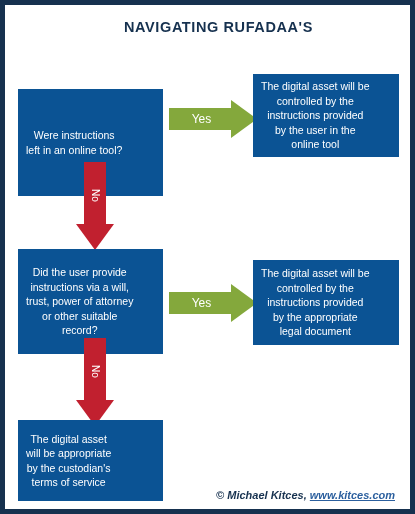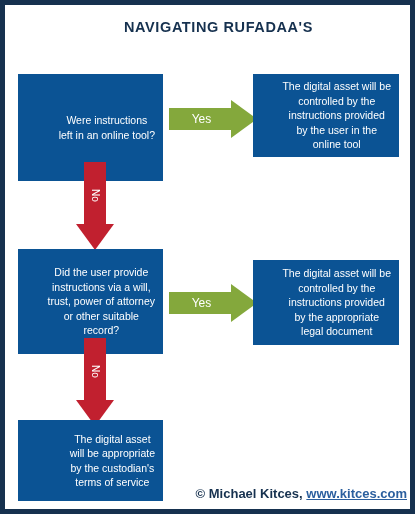--- a/index.html
+++ b/index.html
@@ -36,33 +36,33 @@
     padding-left: 22px;
   }
 
   
   .box {
     position: absolute;
     background: #0b5394;
     color: #ffffff;
     display: flex;
     align-items: center;
-    justify-content: flex-end;
+    justify-content: flex-start;
     text-align: center;
     font-size: 10.5px;
     line-height: 14.5px;
     box-sizing: border-box;
     padding: 4px 8px;
   }
   .box .txt {
     display: block;
     white-space: pre-line;
   }
 
-  #box-q1   { left: 13px;  top: 69px;  width: 145px; height: 107px; }
+  #box-q1   { left: 13px;  top: 84px;  width: 145px; height: 107px; }
   #box-a1   { left: 248px; top: 69px;  width: 146px; height: 83px; }
   #box-q2   { left: 13px;  top: 244px; width: 145px; height: 105px; }
   #box-a2   { left: 248px; top: 255px; width: 146px; height: 85px; }
   #box-a3   { left: 13px;  top: 415px; width: 145px; height: 81px; }
 
   
   .arrow-right {
     position: absolute;
     width: 88px;
     height: 38px;
@@ -141,26 +141,27 @@
     transform: rotate(90deg);
     transform-origin: center center;
     white-space: nowrap;
   }
   #arrow-no-1 { left: 71px; top: 157px; }
   #arrow-no-2 { left: 71px; top: 333px; }
 
   
   .credit {
     position: absolute;
-    right: 3px;
+    right: 15px;
     bottom: 8px;
-    font-size: 13px;
+    font-size: 11px;
     font-weight: bold;
     color: #16314f;
     white-space: nowrap;
+    font-style: italic;
   }
   .credit .site {
     color: #2b5f9e;
     text-decoration: underline;
     font-weight: bold;
   }
 </style>
 </head>
 <body>
 

